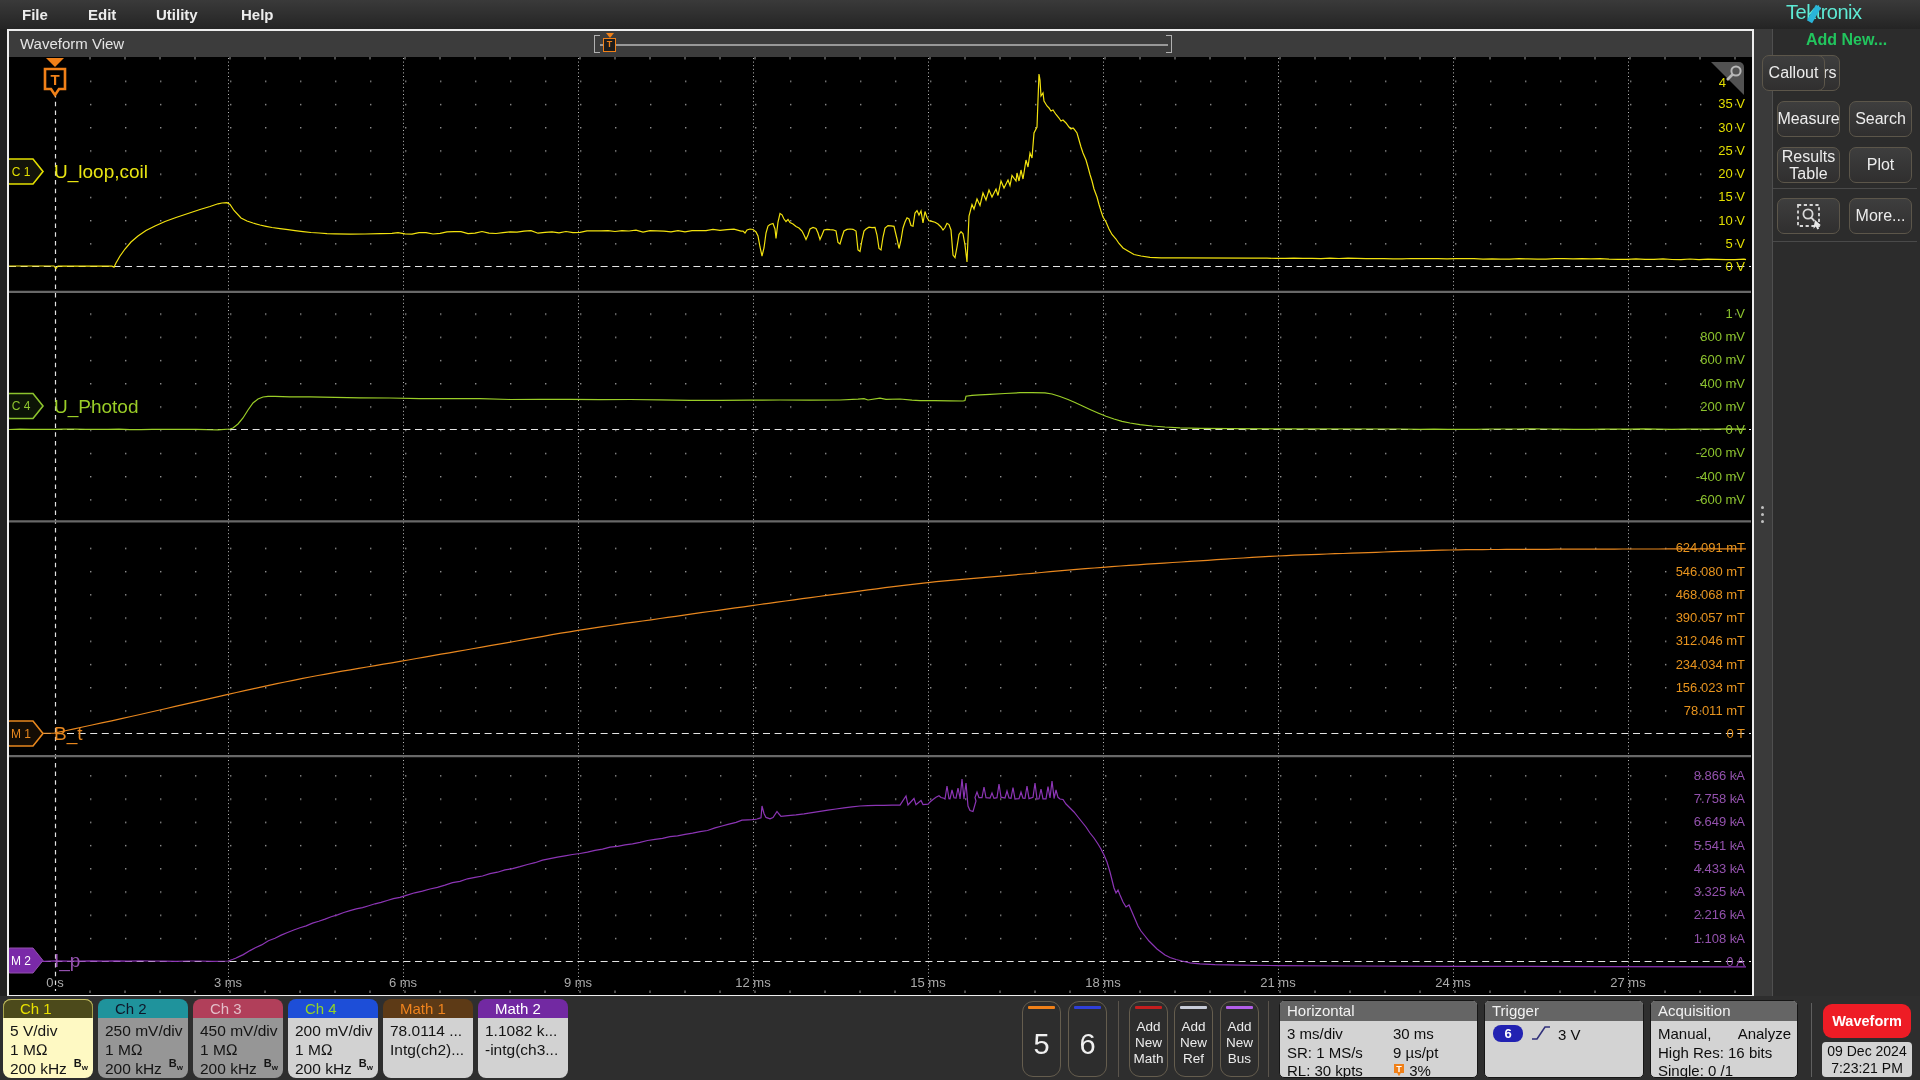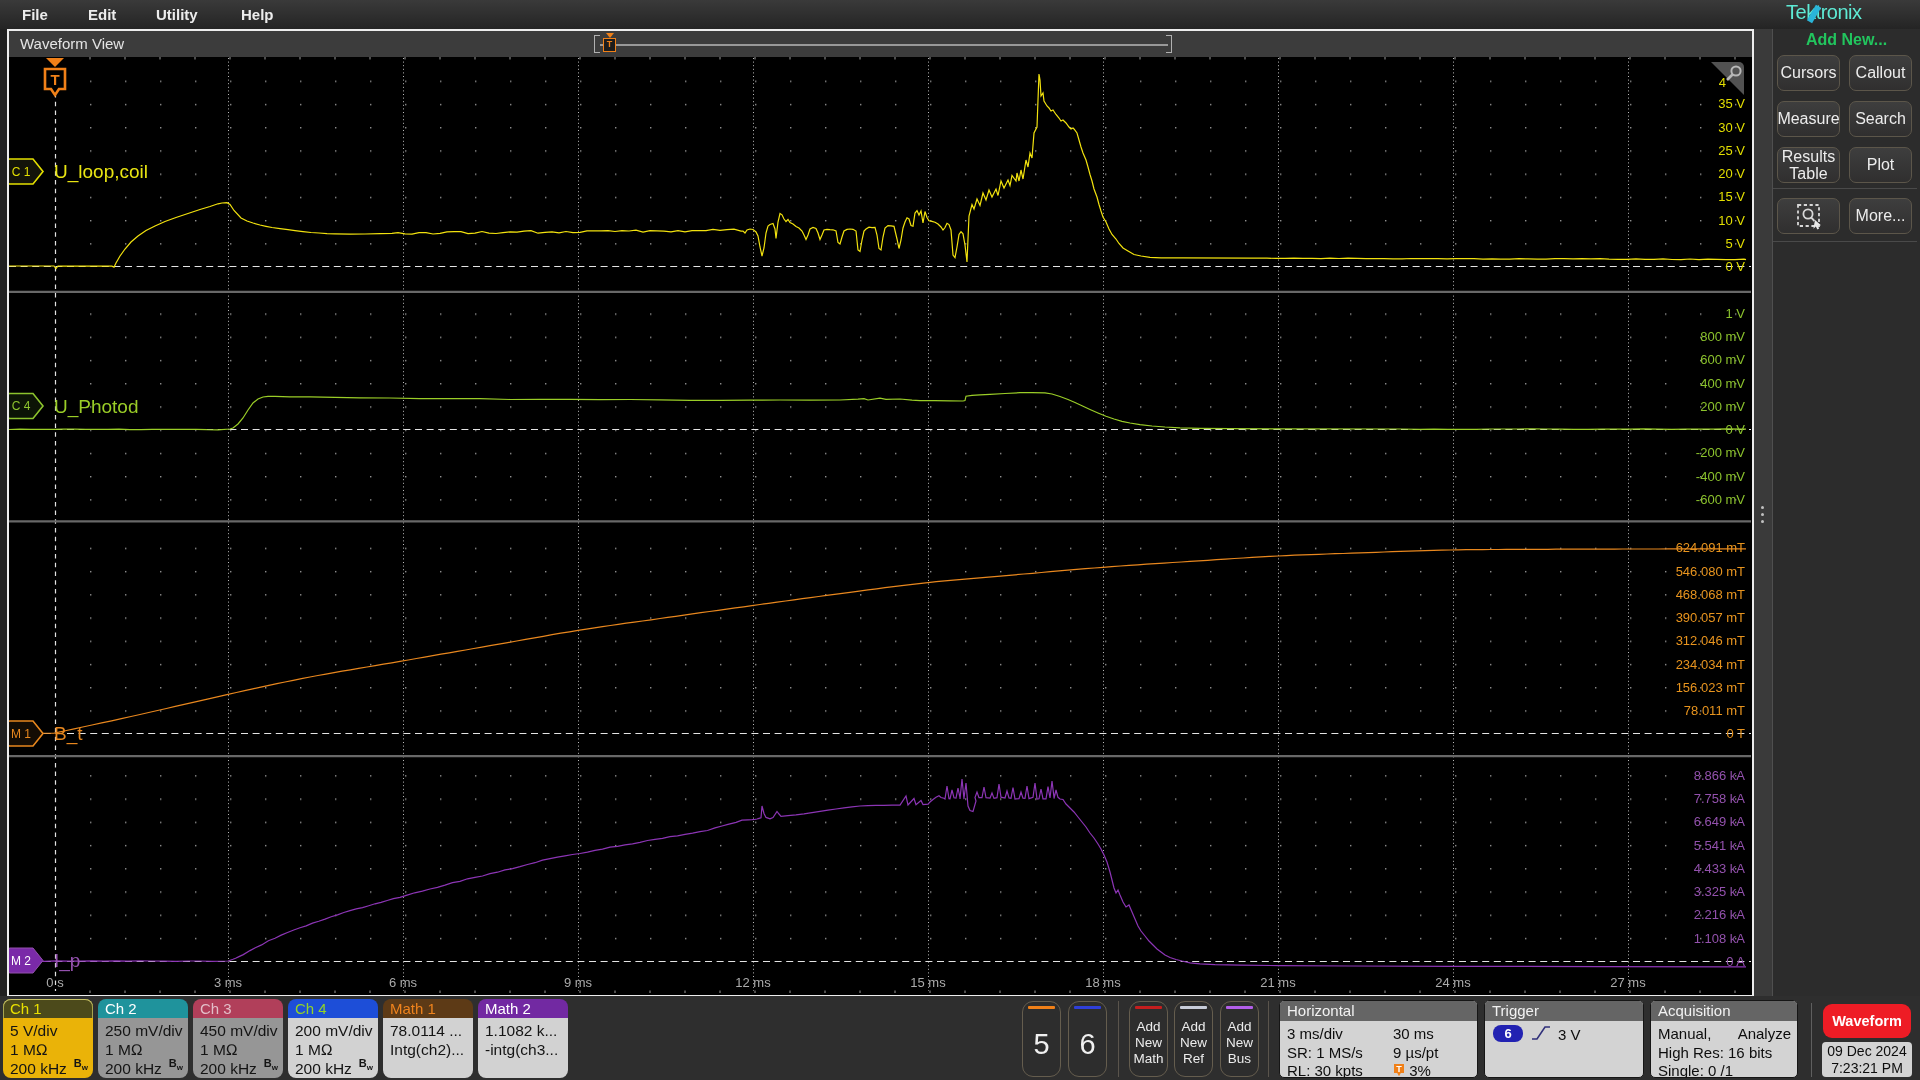--- a/index.html
+++ b/index.html
@@ -15,21 +15,21 @@
 #plotbg { left:9px; top:57px; width:1743px; height:938px; background:#000; }
 #rstrip { left:1754px; top:29px; width:18px; height:968px; background:#3a3a3a; }
 #sidebar-line { left:1772px; top:29px; width:1px; height:967px; background:#4f4f4f; }
 #sidebar { left:1773px; top:29px; width:147px; height:967px; background:#2c2c2c; }
 .sbtn { position:absolute; width:63px; height:36px; border:1px solid #5c564a; border-radius:7px;
   background:linear-gradient(#3e3e3e,#302f2f); color:#ececec; font-size:16px;
   display:flex; align-items:center; justify-content:center; text-align:center; line-height:17px; }
 #bottombar { left:0; top:996px; width:1920px; height:84px; background:#2e2e2e; }
 .chbadge { position:absolute; top:999px; width:90px; height:79px; border-radius:8px; }
 .chhead { position:absolute; left:0; top:0; width:90px; height:19px; border-radius:8px 8px 0 0;
-  font-size:15px; line-height:19px; padding-left:7px; }
+  font-size:15px; line-height:19px; padding-left:17px; }
 .chbody { position:absolute; left:0; top:19px; width:90px; height:60px; border-radius:0 0 8px 8px; }
 .chbody .ln { position:absolute; left:7px; font-size:15.5px; color:#141414; white-space:nowrap; }
 .r1 { top:4px; } .r2 { top:23px; } .r3 { top:42px;text-align:center; }
 .bw { position:absolute; right:5px; bottom:6px; font-size:11px; font-weight:bold; color:#141414; }
 .bw sub { font-size:8px; }
 .numbtn { position:absolute; top:1001px; width:39px; height:76px; background:#2d2d2d;
   border:1px solid #655d4e; border-radius:11px; }
 .numbtn .bar { position:absolute; left:5px; right:5px; top:4px; height:3px; border-radius:1px; }
 .numbtn .num { position:absolute; width:100%; top:26px; text-align:center; font-size:29px; color:#f0f0f0; }
 .addbtn { position:absolute; top:1001px; width:39px; height:76px; background:#2d2d2d;
@@ -179,21 +179,21 @@
 </svg>
 <div class="abs" id="rstrip">
   <div style="position:absolute;left:7px;top:477px;width:3px;height:3px;border-radius:50%;background:#c0c0c0;box-shadow:0 7px 0 #c0c0c0, 0 14px 0 #c0c0c0"></div>
 </div>
 <div class="abs" id="sidebar-line"></div>
 <div class="abs" id="sidebar"></div>
 <div class="abs" id="addnew">Add New...</div>
 <div class="sbtn" style="left:1777px;top:54.5px">
     <span>Cursors</span>
   </div>
-<div class="sbtn" style="left:1849px;top:54.5px">
+<div class="sbtn" style="left:1762px;top:54.5px">
     <span>Callout</span>
   </div>
 <div class="sbtn" style="left:1777px;top:100.5px">
     <span>Measure</span>
   </div>
 <div class="sbtn" style="left:1849px;top:100.5px">
     <span>Search</span>
   </div>
 <div class="sbtn" style="left:1777px;top:146.5px">
     <span>Results<br>Table</span>
@@ -210,29 +210,29 @@
     </svg>
   </div>
 <div class="sbtn" style="left:1849px;top:197.5px">
     <span>More...</span>
   </div>
 <div class="sep" style="top:188px"></div>
 <div class="sep" style="top:241px"></div>
 <div class="abs" id="bottombar"></div>
 <div class="chbadge" style="left:3px">
     <div class="chhead" style="background:#4c4a1b;box-shadow:inset 0 1px 0 #c8c267, inset 1px 0 0 #a8a44e, inset -1px 0 0 #a8a44e;color:#e8e000">Ch 1</div>
-    <div class="chbody" style="background:#eab308">
+    <div class="chbody" style="background:#fef9c3">
       <div class="ln r1">5 V/div</div>
       <div class="ln r2">1 MΩ</div>
       <div class="ln r3">200 kHz</div>
       <div class="bw">B<sub>w</sub></div>
     </div>
   </div>
 <div class="chbadge" style="left:98px">
-    <div class="chhead" style="background:#1f939c;color:#ffffff">Ch 2</div>
+    <div class="chhead" style="background:#1f939c;color:#0f172a">Ch 2</div>
     <div class="chbody" style="background:#969696">
       <div class="ln r1">250 mV/div</div>
       <div class="ln r2">1 MΩ</div>
       <div class="ln r3">200 kHz</div>
       <div class="bw">B<sub>w</sub></div>
     </div>
   </div>
 <div class="chbadge" style="left:193px">
     <div class="chhead" style="background:#b13f5a;color:#e3bfc9">Ch 3</div>
     <div class="chbody" style="background:#969696">

